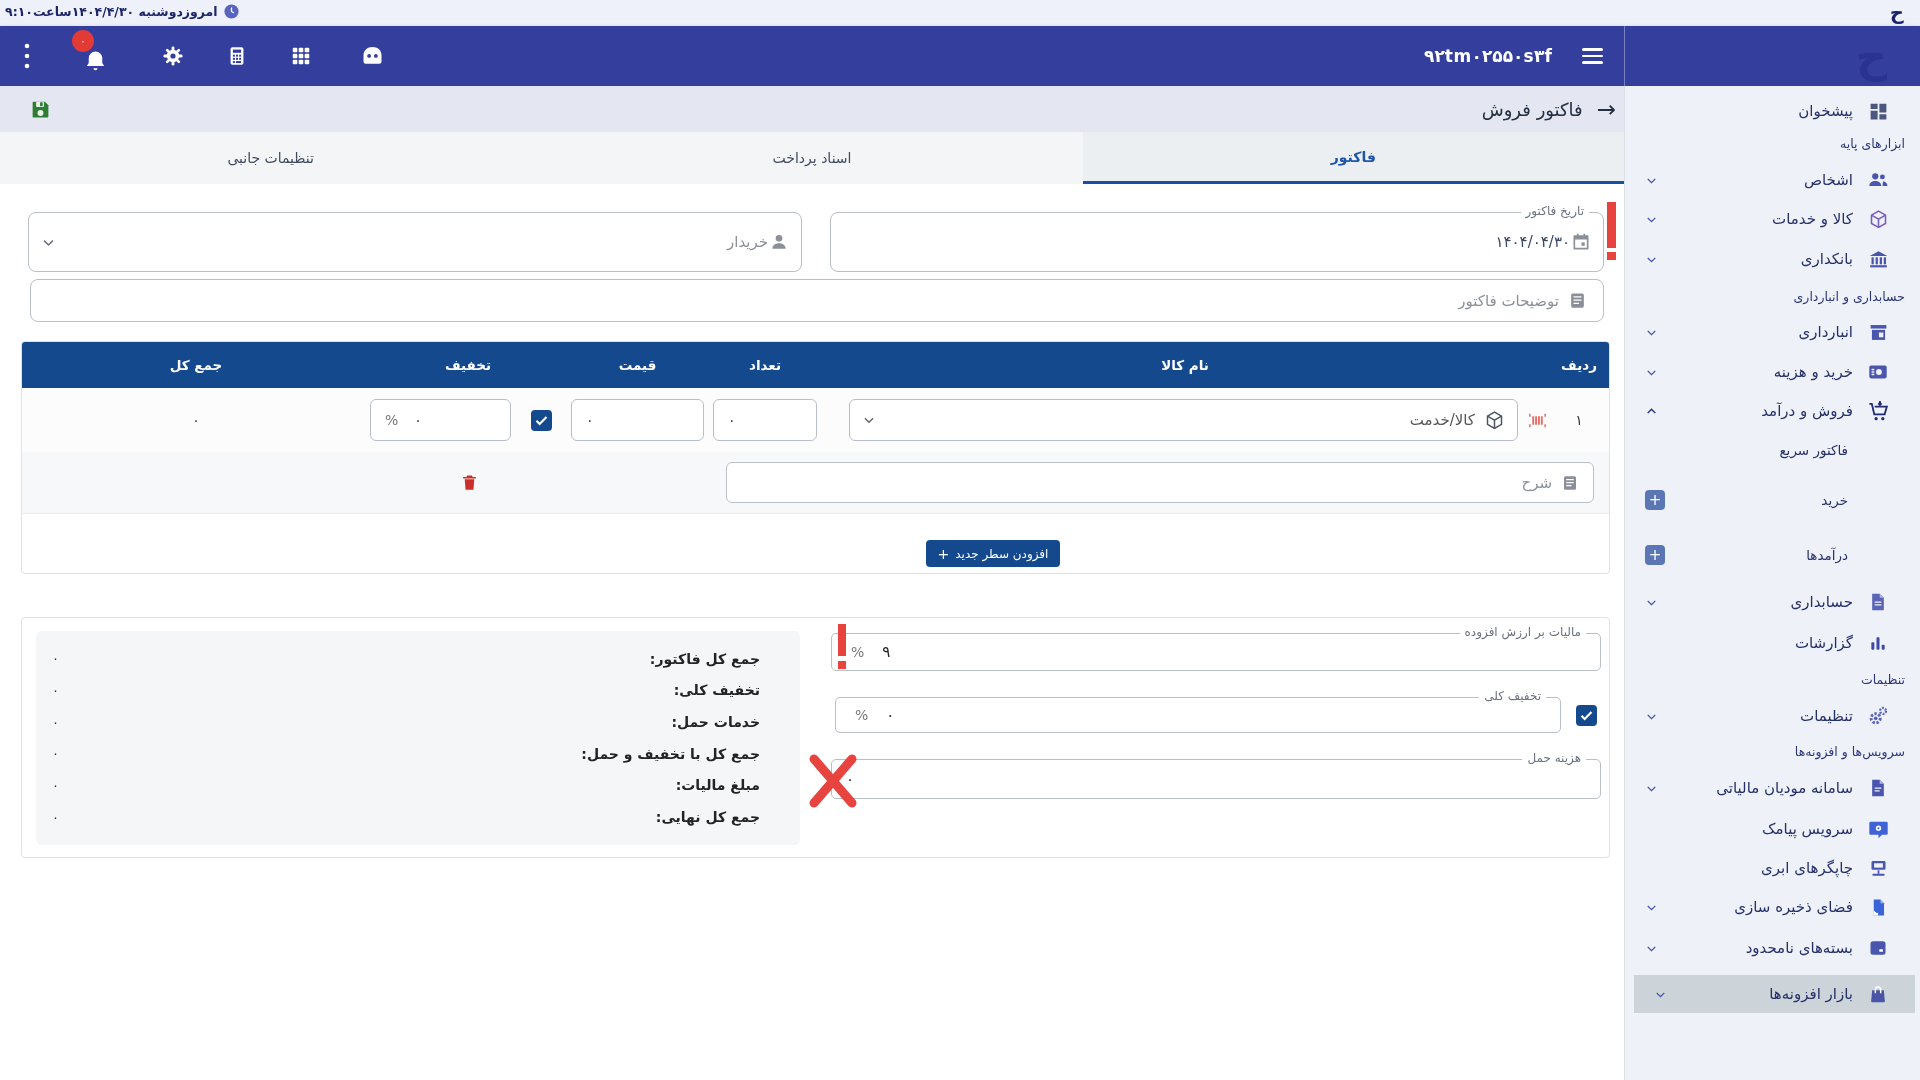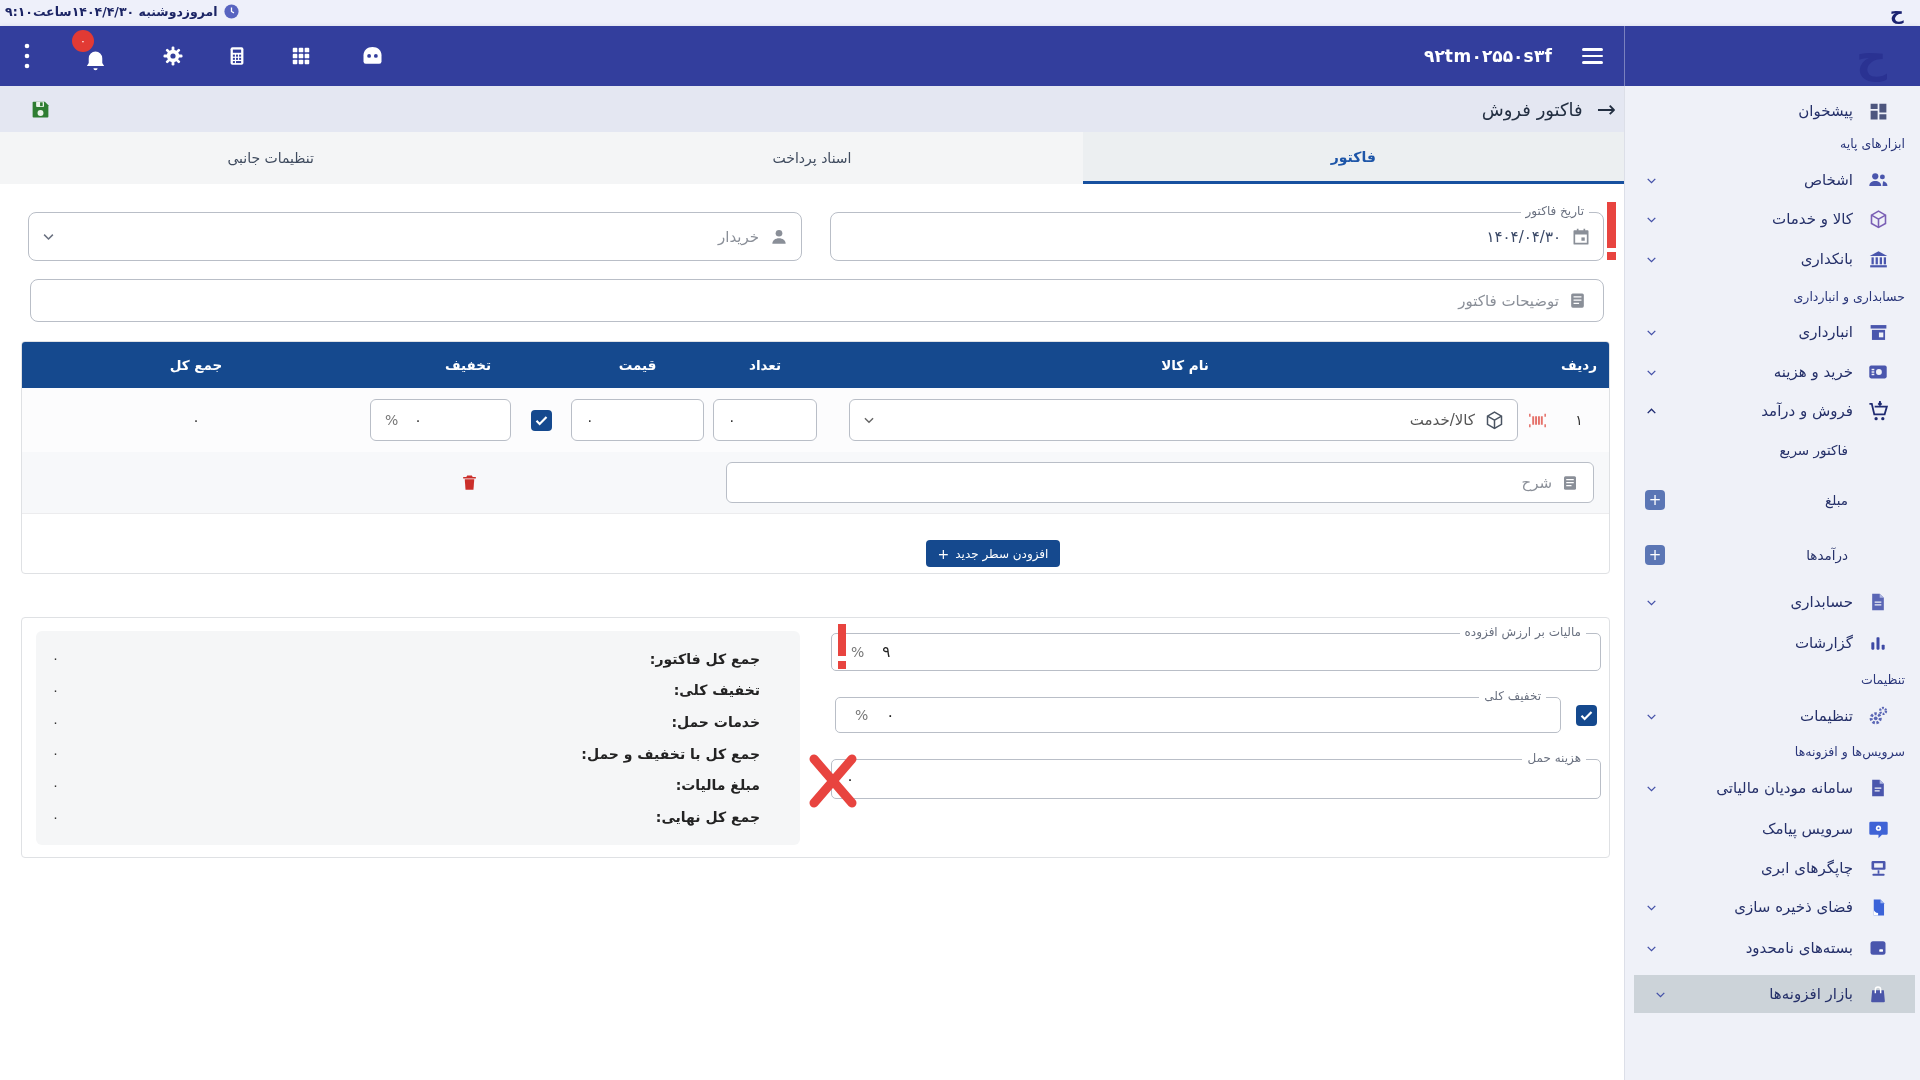--- a/index.html
+++ b/index.html
@@ -49,21 +49,21 @@
   .tab{flex:1;display:flex;align-items:center;justify-content:center;font-size:14px;color:#3f4b5e;cursor:pointer;}
   .tab.active{background:#eceff1;color:#1d55a8;border-bottom:3px solid #17509f;font-weight:bold;}
   .form{position:absolute;left:0;top:98px;width:100%;height:896px;background:#fff;direction:rtl;}
   
   .ofield{position:relative;border:1px solid #b9bec7;border-radius:8px;background:#fff;
           display:flex;direction:rtl;align-items:center;}
   .ofield .legend{position:absolute;top:-9px;right:14px;background:#fff;padding:0 5px;
                   font-size:12px;color:#6a7180;line-height:1.2;}
   .ph{color:#8a8f98;font-size:15px;}
   .row1{position:absolute;top:28px;right:20px;left:28px;height:48px;display:flex;gap:28px;}
-  .row1 .ofield{flex:1;height:49px;padding:6px 12px;gap:10px;}
+  .row1 .ofield{flex:1;height:60px;padding:6px 12px;gap:1px;}
   .dateval{font-size:15px;color:#3a4866;direction:ltr;}
   .notes{position:absolute;top:95px;right:20px;left:30px;height:43px;padding:0 16px;gap:9px;}
   
   .tcard{position:absolute;top:157px;right:14px;left:21px;height:233px;border:1px solid #dfe1e4;
          border-radius:4px;background:#fff;overflow:hidden;}
   .thead{height:46px;background:#15498e;display:flex;direction:rtl;align-items:center;
          color:#fff;font-size:13.5px;font-weight:bold;}
   .thead div{text-align:center;}
   .c-idx{width:60px;} .c-item{flex:1;} .c-qty{width:112px;} .c-price{width:143px;} .c-disc{width:196px;} .c-total{width:348px;}
   .trow{height:64px;display:flex;direction:rtl;align-items:center;background:#fcfcfd;}
@@ -317,21 +317,21 @@
             <path d="M5 15l7-7 7 7"></path>
           </svg>
         </span>
     </div>
 
     <div class="sb-sub" style="top:347px;">
       <span>فاکتور سریع</span>
     </div>
 
     <div class="sb-sub" style="top:397px;">
-      <span>مبلغ</span>
+      <span>خرید</span>
       <span class="sp"></span>
       <span class="plusbtn">+</span>
     </div>
 
     <div class="sb-sub" style="top:452px;">
       <span>درآمدها</span>
       <span class="sp"></span>
       <span class="plusbtn">+</span>
     </div>
 

